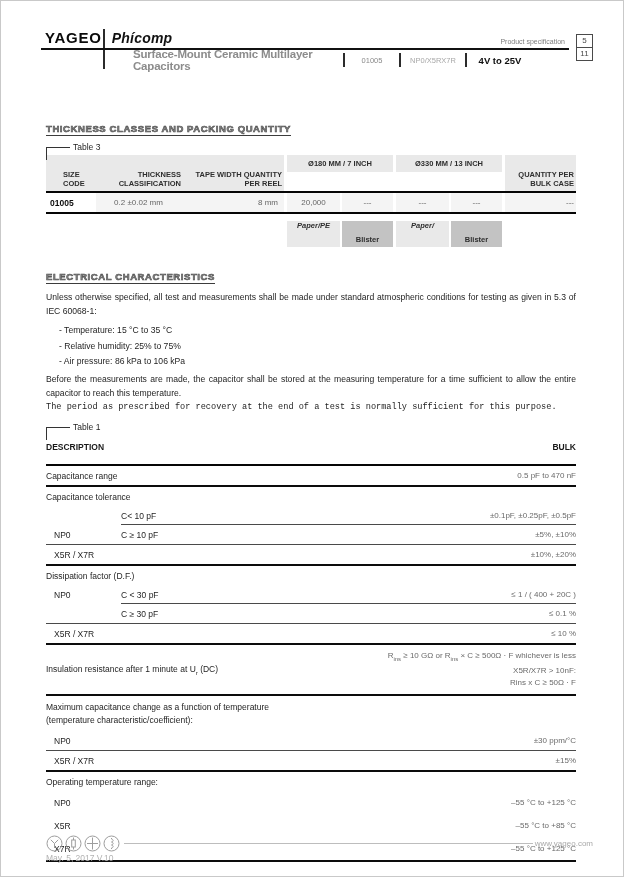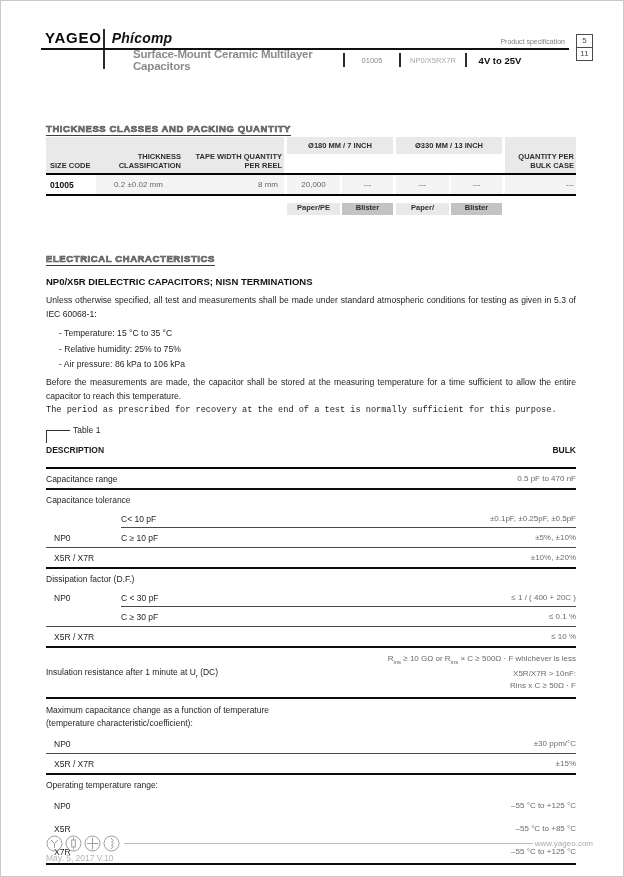--- a/index.html
+++ b/index.html
@@ -31,28 +31,28 @@
     display:inline-block; font-size:9.5px; font-weight:bold; letter-spacing:0.6px;
     color:#8a8a8a; -webkit-text-stroke:0.6px #4c4c4c;
     border-bottom:1.5px solid #3c3c3c; padding-bottom:1px;
   }
   .tbl-label { position:relative; padding-left:27px; font-size:8.5px; color:#1f1f1f; height:13px; line-height:13px; }
   .tbl-label .bracket { position:absolute; left:0; top:6px; width:23px; height:12px; border-left:1px solid #333; border-top:1px solid #333; }
   
   .t3 { margin-top:1px; border-bottom:2px solid #050505; }
   .t3-head { display:flex; align-items:stretch; height:36px; border-bottom:2px solid #050505; font-size:7.5px; font-weight:bold; color:#2e2e2e; }
   .t3-head .cell { background:#e9e9e9; display:flex; align-items:flex-end; padding-bottom:3px; box-sizing:border-box; }
-  .h-size  { width:50px; padding-left:4px; }
+  .h-size  { width:50px; padding-left:17px; }
   .h-thick { width:85px; justify-content:flex-end; text-align:right; }
   .h-tape  { width:103px; justify-content:flex-end; text-align:right; padding-right:2px; }
   .gap3 { width:3px; }
   .t3-grp { display:flex; flex-direction:column;gap:48px; }
   .grp-top { background:#e9e9e9; text-align:center; height:17px; line-height:17px; margin-bottom:1px; }
   .grp-sub { display:flex; flex:1; }
-  .sub-paper { width:53px; background:#e9e9e9; display:flex; align-items:flex-end; justify-content:center; padding-bottom:3px; margin-right:2px; }
+  .sub-paper { width:53px; background:#e9e9e9; display:flex; align-items:flex-end; justify-content:center; padding-bottom:17px; margin-right:2px;font-style:italic; }
   .sub-blister { width:51px; background:#c3c3c3; display:flex; align-items:flex-end; justify-content:center; padding-bottom:3px; }
   .h-bulk { flex:1; justify-content:flex-end; text-align:right; padding-right:2px; }
   .t3-row { display:flex; align-items:center; height:19px; font-size:8px; color:#666; }
   .t3-row .cell { box-sizing:border-box; background:#f4f4f4; height:100%; display:flex; align-items:center; }
   .d-size { width:50px; background:#fff !important; padding-left:4px; font-size:8.5px; font-weight:bold; color:#0d0d0d; }
   .d-thick { width:85px; justify-content:center; }
   .d-tape { width:103px; justify-content:flex-end; padding-right:6px; }
   .d-paper1 { width:53px; justify-content:center; margin-right:2px; }
   .d-blister1 { width:51px; justify-content:center; }
   .d-paper2 { width:53px; justify-content:center; margin-right:2px; }
@@ -110,20 +110,24 @@
       <span class="tag tag-diel">NP0/X5RX7R</span>
       <span class="tag-sep"></span>
       <span class="tag tag-volt">4V to 25V</span>
     </div>
   </div>
 
   <div class="main">
 
     <div><span class="sec-title">THICKNESS CLASSES AND PACKING QUANTITY</span></div>
 
+    <div class="tbl-label" style="margin-top:5px;">
+      <span class="bracket"></span>
+      <span>Table 3</span>
+    </div>
 
     <div class="t3">
       <div class="t3-head">
         <div class="cell h-size">SIZE CODE</div>
         <div class="cell h-thick">THICKNESS CLASSIFICATION</div>
         <div class="cell h-tape">TAPE WIDTH QUANTITY PER REEL</div>
         <div class="gap3"></div>
         <div class="t3-grp" style="width:106px;">
           <div class="grp-top">Ø180 MM / 7 INCH</div>
           <div class="grp-sub">
@@ -152,21 +156,20 @@
         <div class="gap3"></div>
         <div class="cell d-paper2">---</div>
         <div class="cell d-blister2">---</div>
         <div class="gap3"></div>
         <div class="cell d-bulk">---</div>
       </div>
     </div>
 
     <div style="margin-top:52px;"><span class="sec-title">ELECTRICAL CHARACTERISTICS</span></div>
 
-    <div class="elec-heading">NP0/X5R DIELECTRIC CAPACITORS; NISN TERMINATIONS</div>
 
     <div class="para">Unless otherwise specified, all test and measurements shall be made under standard  atmospheric conditions for testing as given in 5.3 of IEC 60068-1:</div>
 
     <div class="bullets">
       <div class="bullet">-  Temperature: 15 °C to 35 °C</div>
       <div class="bullet">-  Relative humidity: 25% to 75%</div>
       <div class="bullet">-  Air pressure: 86 kPa to 106 kPa</div>
     </div>
 
     <div class="para" style="margin-top:4px;">Before the measurements are made, the capacitor shall be stored at the measuring temperature for a time sufficient to allow the entire capacitor to reach this temperature.</div>

